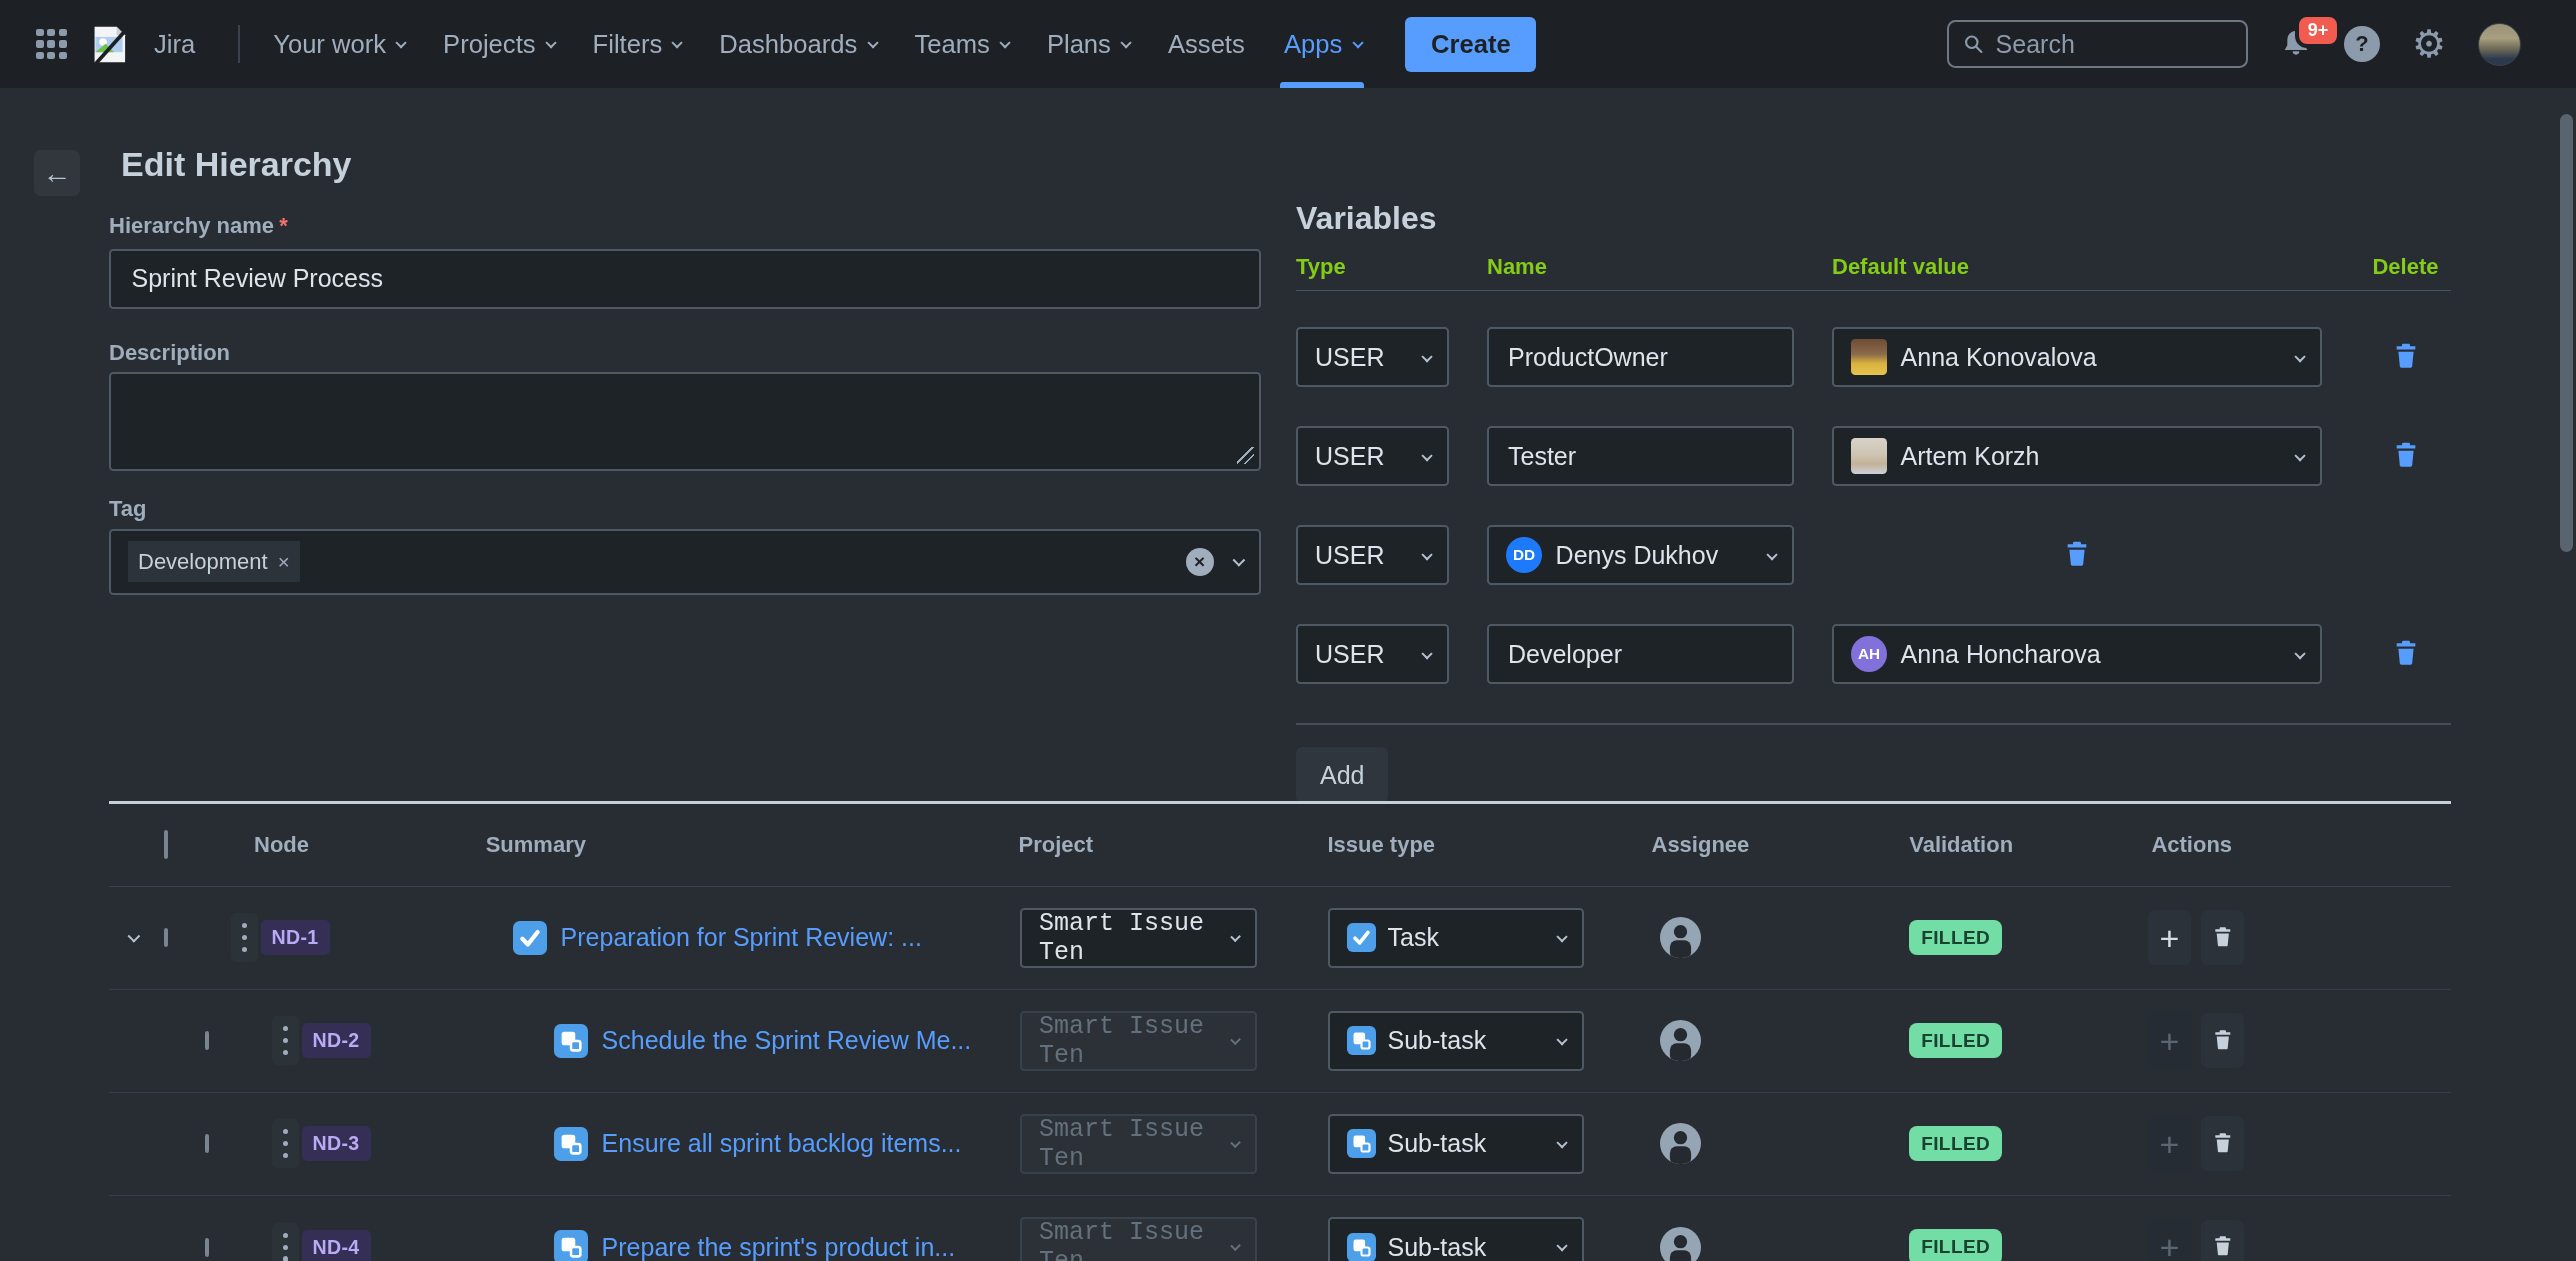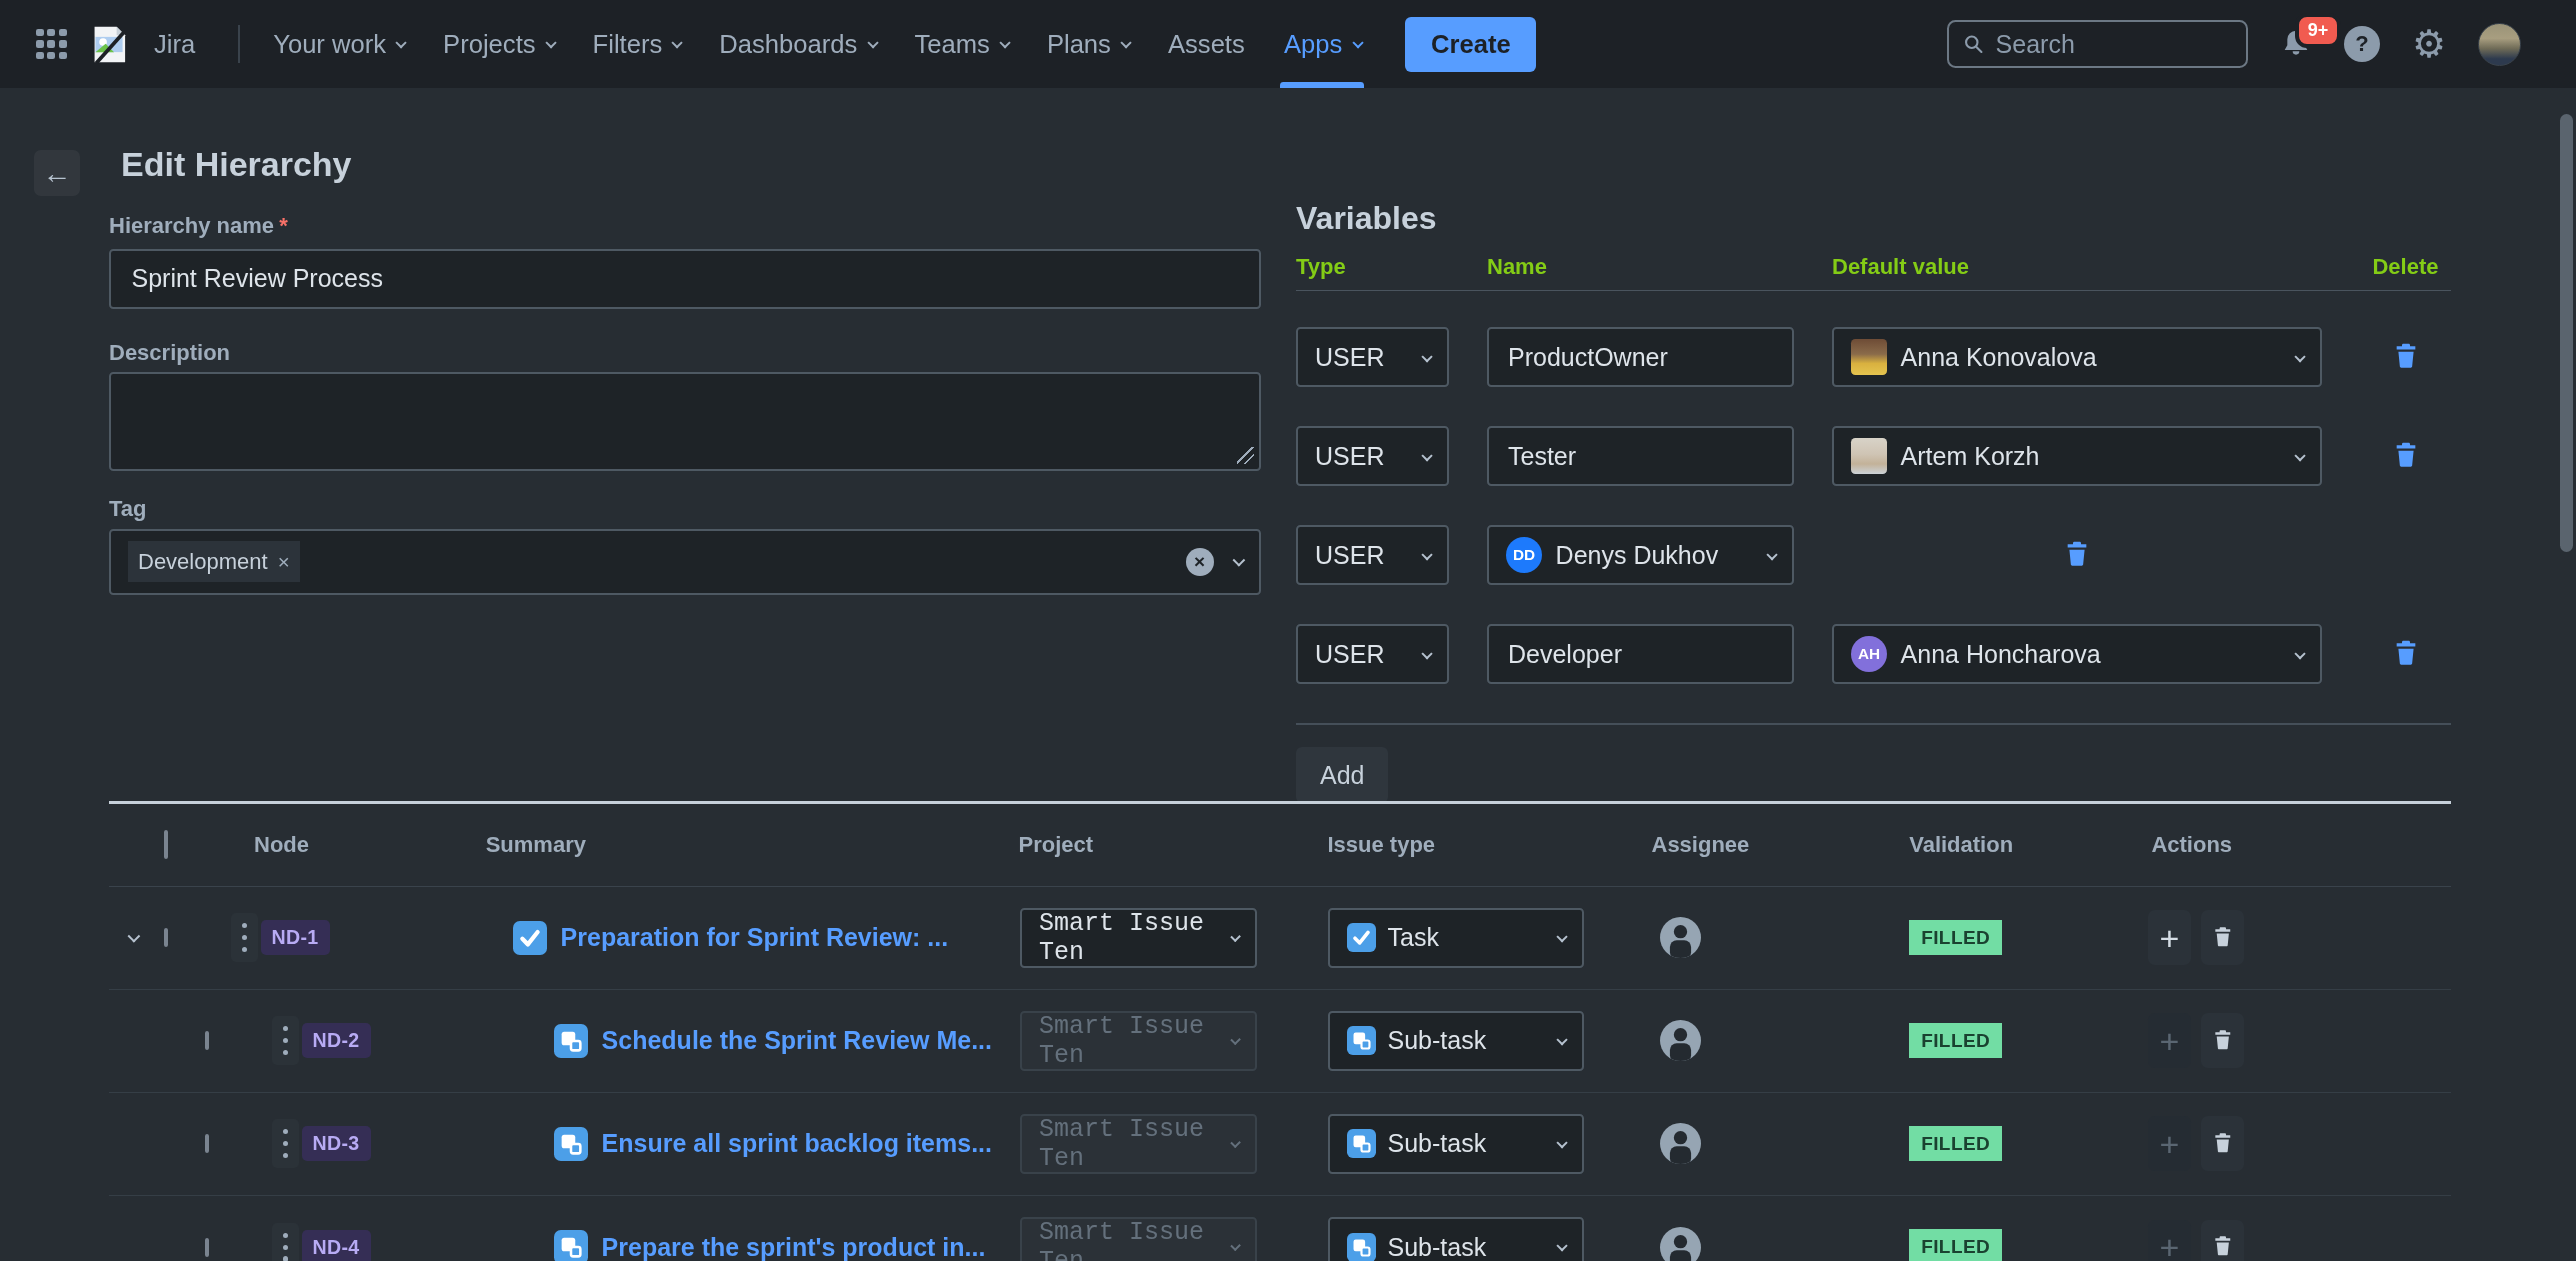--- a/index.html
+++ b/index.html
@@ -85,29 +85,29 @@
   .c-check { padding-left:7.7px; }
   .trow { height:103px; border-bottom:1.7px solid #353E46; }
   .trow:last-child { border-bottom:none; }
   .c-exp { display:flex; justify-content:center; }
   .c-exp .chev { color:#B6C2CF; cursor:pointer; }
   .c-node { display:flex; align-items:center; }
   .drag { width:27px; height:49px; background:#2B3238; border-radius:5.1px; display:flex; flex-direction:column; align-items:center; justify-content:center; gap:6.8px; cursor:grab; }
   .drag i { width:5.1px; height:5.1px; border-radius:50%; background:#9FADBC; }
   .nd-badge { margin-left:2.6px; padding:6px 11px; border-radius:5.1px; font-size:19.6px; font-weight:700; letter-spacing:0.3px; }
   .c-sum { display:flex; align-items:center; gap:13.6px; padding-left:29px; overflow:hidden; }
-  .c-sum a { color:#579DFF; font-size:25px; font-weight:700; text-decoration:none; white-space:nowrap; cursor:pointer; }
+  .c-sum a { color:#579DFF; font-size:25px; font-weight:400; text-decoration:none; white-space:nowrap; cursor:pointer; }
   .issue-icon { flex:0 0 auto; display:flex; }
   .proj-sel { width:237px; margin-left:10px;font-family:Liberation Mono, monospace; }
   .type-sel { width:256px; margin-left:8.5px; gap:12px; }
   .sel.dis { background:rgba(255,255,255,.02); border-color:#39424A; color:#64707C; cursor:default; }
   .sel.dis .chev { color:#64707C; }
   .c-asg { padding-left:17px; display:flex; }
   .c-val { padding-left:10.2px; }
-  .badge-filled { display:inline-block; padding:6.8px 12px; border-radius:0; font-size:19px; font-weight:800; letter-spacing:0.4px; }
+  .badge-filled { display:inline-block; padding:6.8px 12px; border-radius:8px; font-size:19px; font-weight:800; letter-spacing:0.4px; }
   .c-act { display:flex; gap:10.2px; }
   .act-btn { width:43px; height:55px; border:none; border-radius:6.8px; background:#2B3239; display:flex; align-items:center; justify-content:center; cursor:pointer; }
   .act-btn.plus { color:#D5DDE5; font-size:34px; font-weight:300; line-height:1; }
   .trow.sub .act-btn.plus { color:#5A6672; background:#252C33; cursor:default; }
   
   .trow.sub .c-check { padding-left:49px; }
   .trow.sub .c-node { padding-left:41px; }
   .trow.sub .c-sum { padding-left:70px; }
 
   

